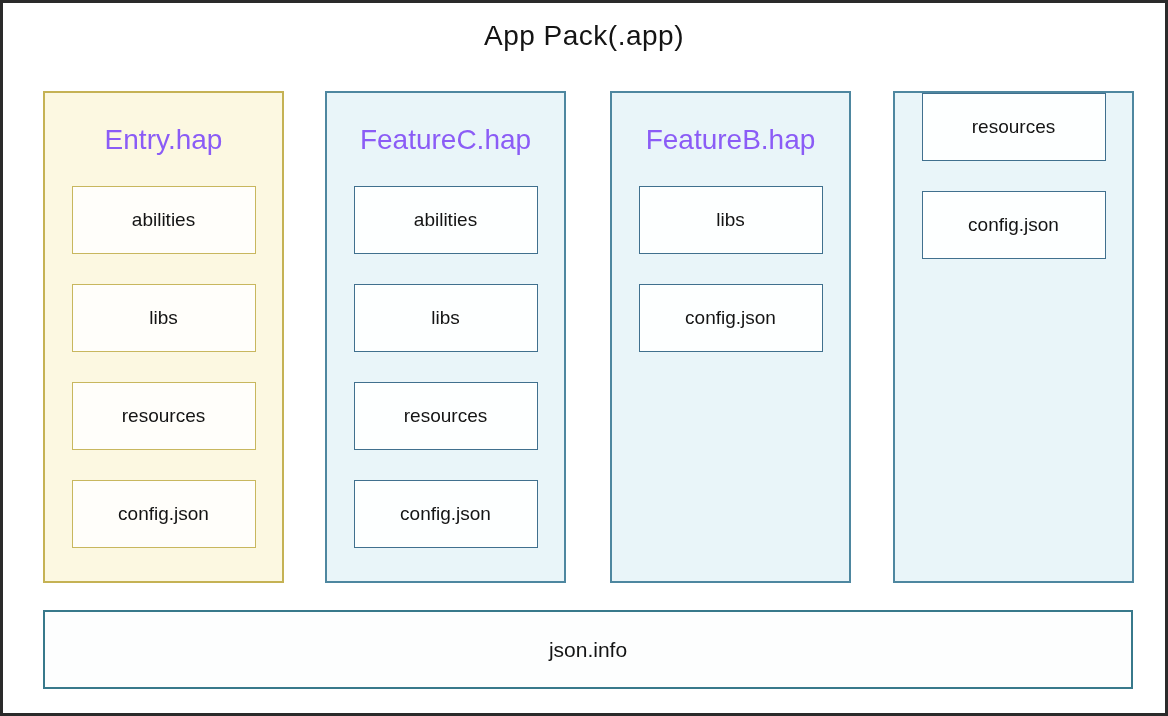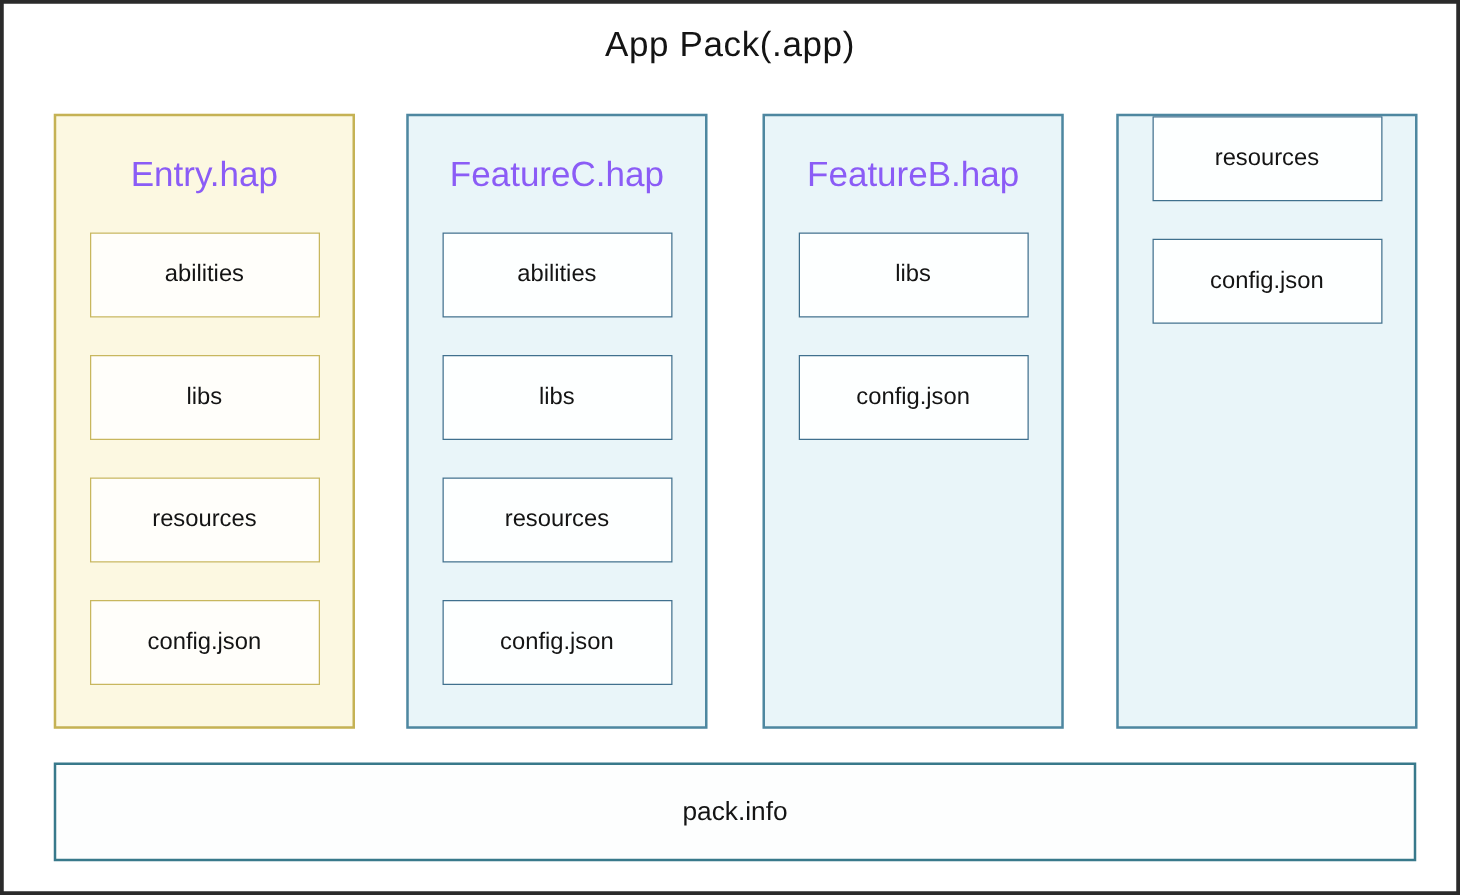--- a/index.html
+++ b/index.html
@@ -129,15 +129,15 @@
     </div>
   </div>
 
   <div class="panel blue pos-3">
     <div class="panel-items">
       <div class="module-box">resources</div>
       <div class="module-box">config.json</div>
     </div>
   </div>
 
-  <div class="pack-info-bar">pack.info</div>
+  <div class="pack-info-bar">json.info</div>
 
 </div>
 
 </body></html>

